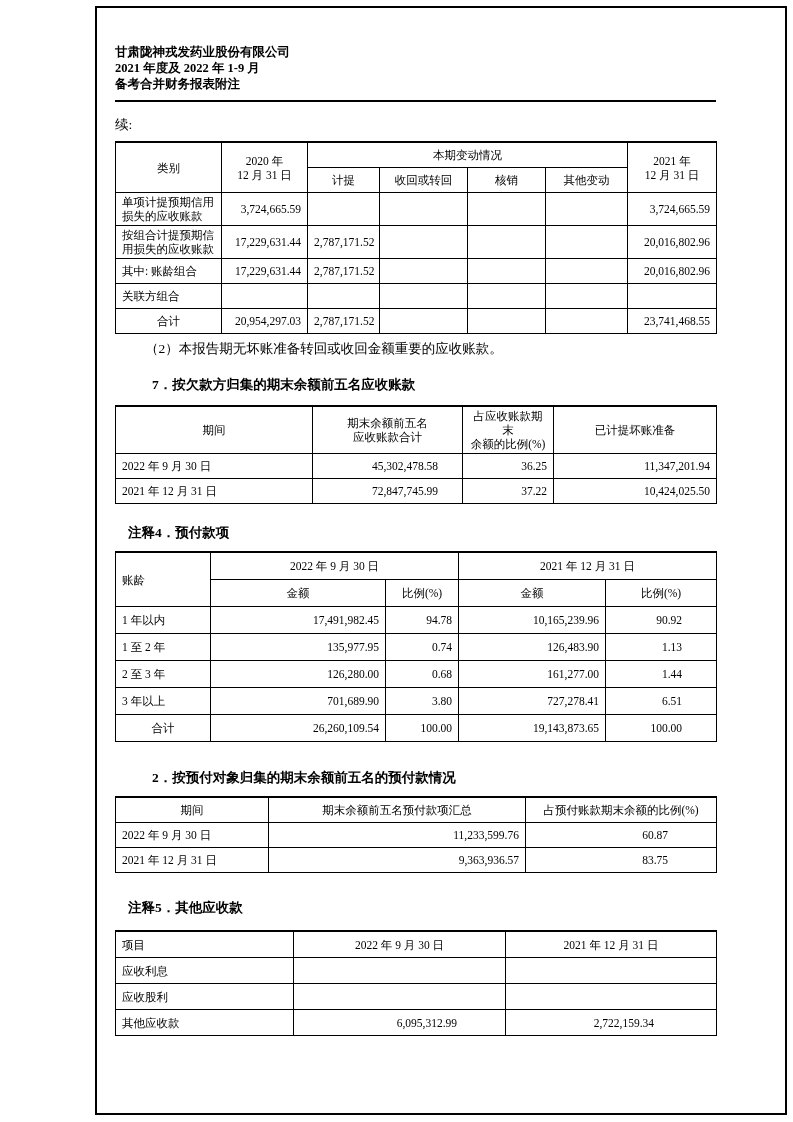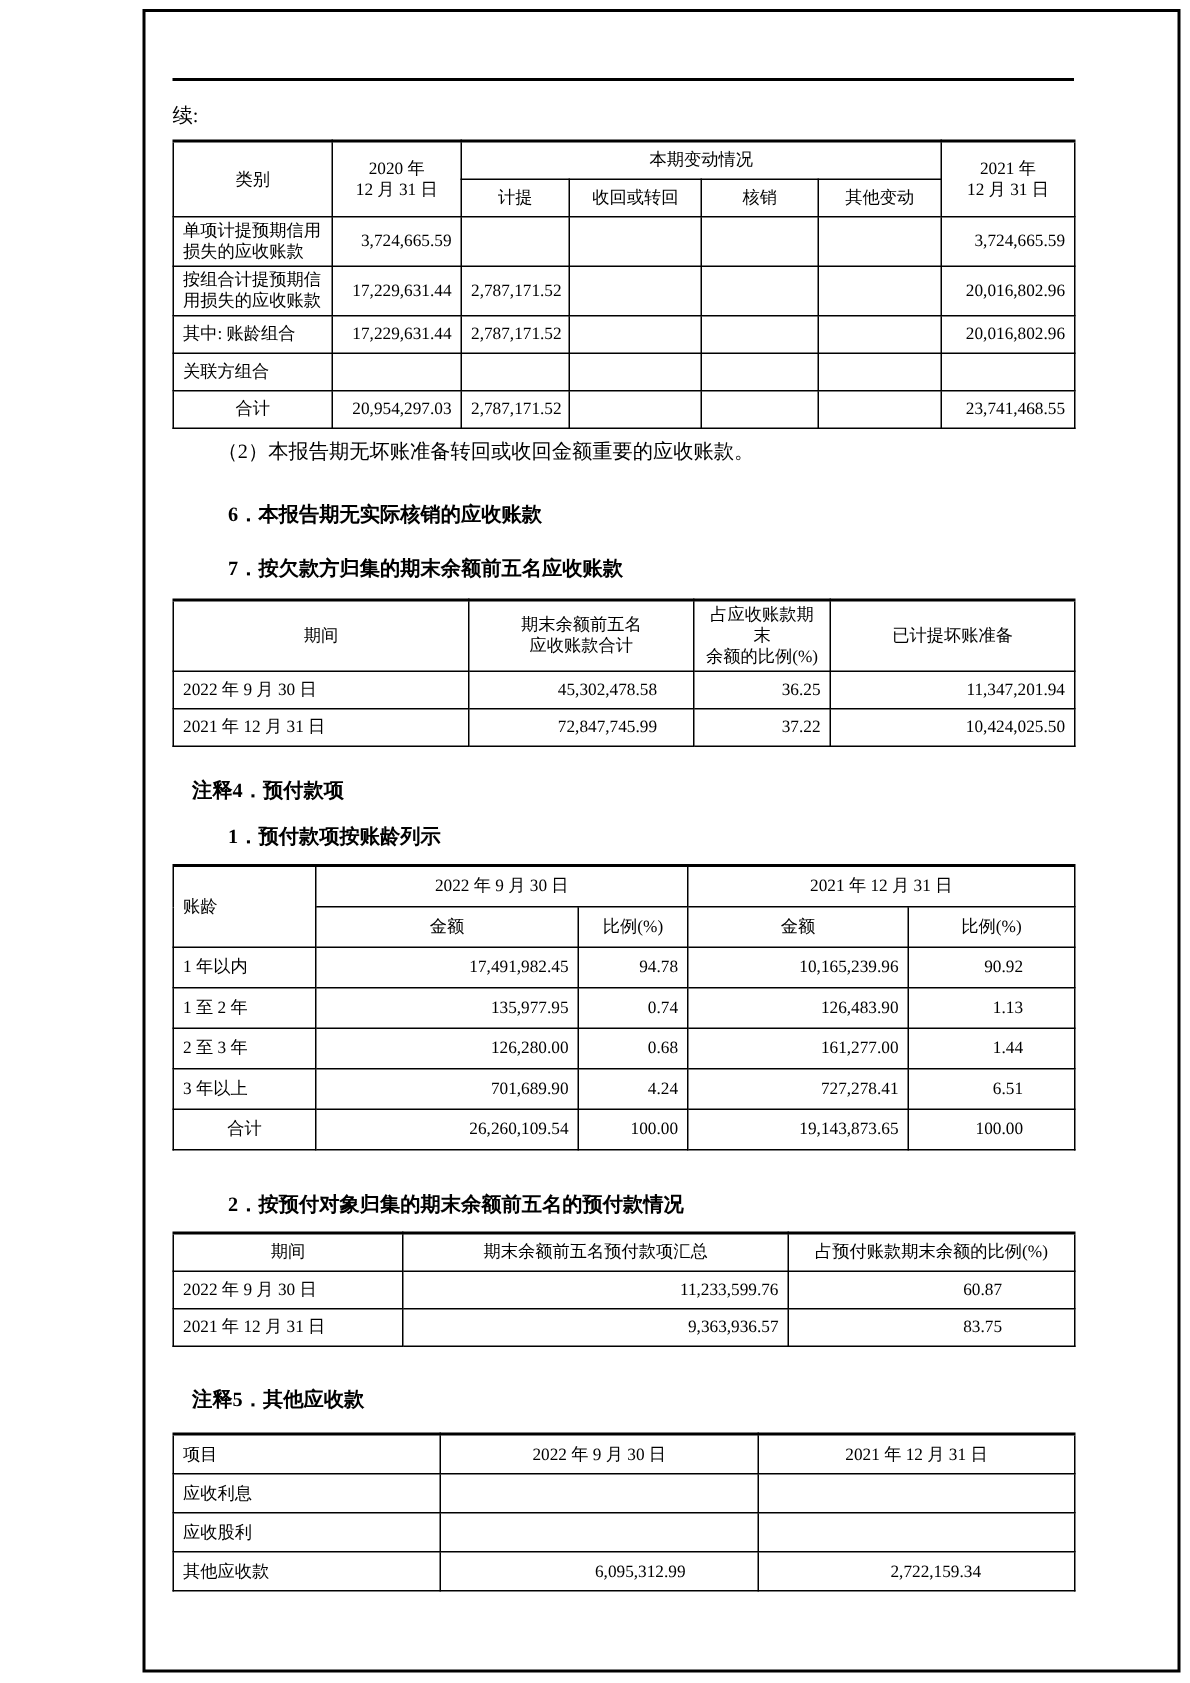--- a/index.html
+++ b/index.html
@@ -43,20 +43,25 @@
   .pr-lg{padding-right:48px !important;margin-top:32px;}
   .pr-xl{padding-right:62px !important;}
 </style>
 </head>
 <body>
 
 <div class="frame"></div>
 
 <div class="content">
 
+  <div class="doc-header">
+    <div>甘肃陇神戎发药业股份有限公司</div>
+    <div>2021 年度及 2022 年 1-9 月</div>
+    <div>备考合并财务报表附注</div>
+  </div>
   <div class="header-rule"></div>
 
   <div class="continued">续:</div>
 
   <table class="tbl1">
     <colgroup>
       <col style="width:106px">
         <col style="width:86px">
         <col style="width:72px">
         <col style="width:88px">
@@ -122,21 +127,20 @@
         <td class="r"></td>
         <td class="r"></td>
         <td class="r"></td>
         <td class="r">23,741,468.55</td>
       </tr>
     </tbody>
   </table>
 
   <div class="para ind-note mt-note2">（2）本报告期无坏账准备转回或收回金额重要的应收账款。</div>
 
-  <div class="h ind-num mt-h6">6．本报告期无实际核销的应收账款</div>
   <div class="h ind-num mt-h7">7．按欠款方归集的期末余额前五名应收账款</div>
 
   <table class="tbl2">
     <colgroup>
       <col style="width:197px">
         <col style="width:150px">
         <col style="width:91px">
         <col style="width:163px">
     </colgroup>
     <tbody>
@@ -157,21 +161,20 @@
       <tr>
         <td class="l">2021 年 12 月 31 日</td>
         <td class="r pr-sm">72,847,745.99</td>
         <td class="r">37.22</td>
         <td class="r">10,424,025.50</td>
       </tr>
     </tbody>
   </table>
 
   <div class="h ind-zs mt-hn4">注释4．预付款项</div>
-  <div class="h ind-num mt-hn41">1．预付款项按账龄列示</div>
 
   <table class="tbl3">
     <colgroup>
       <col style="width:95px">
         <col style="width:175px">
         <col style="width:73px">
         <col style="width:147px">
         <col style="width:111px">
     </colgroup>
     <tbody>
@@ -203,21 +206,21 @@
       <tr>
         <td class="l">2 至 3 年</td>
         <td class="r">126,280.00</td>
         <td class="r">0.68</td>
         <td class="r">161,277.00</td>
         <td class="r pr-md">1.44</td>
       </tr>
       <tr>
         <td class="l">3 年以上</td>
         <td class="r">701,689.90</td>
-        <td class="r">4.24</td>
+        <td class="r">3.80</td>
         <td class="r">727,278.41</td>
         <td class="r pr-md">6.51</td>
       </tr>
       <tr>
         <td class="c">合计</td>
         <td class="r">26,260,109.54</td>
         <td class="r">100.00</td>
         <td class="r">19,143,873.65</td>
         <td class="r pr-md">100.00</td>
       </tr>

